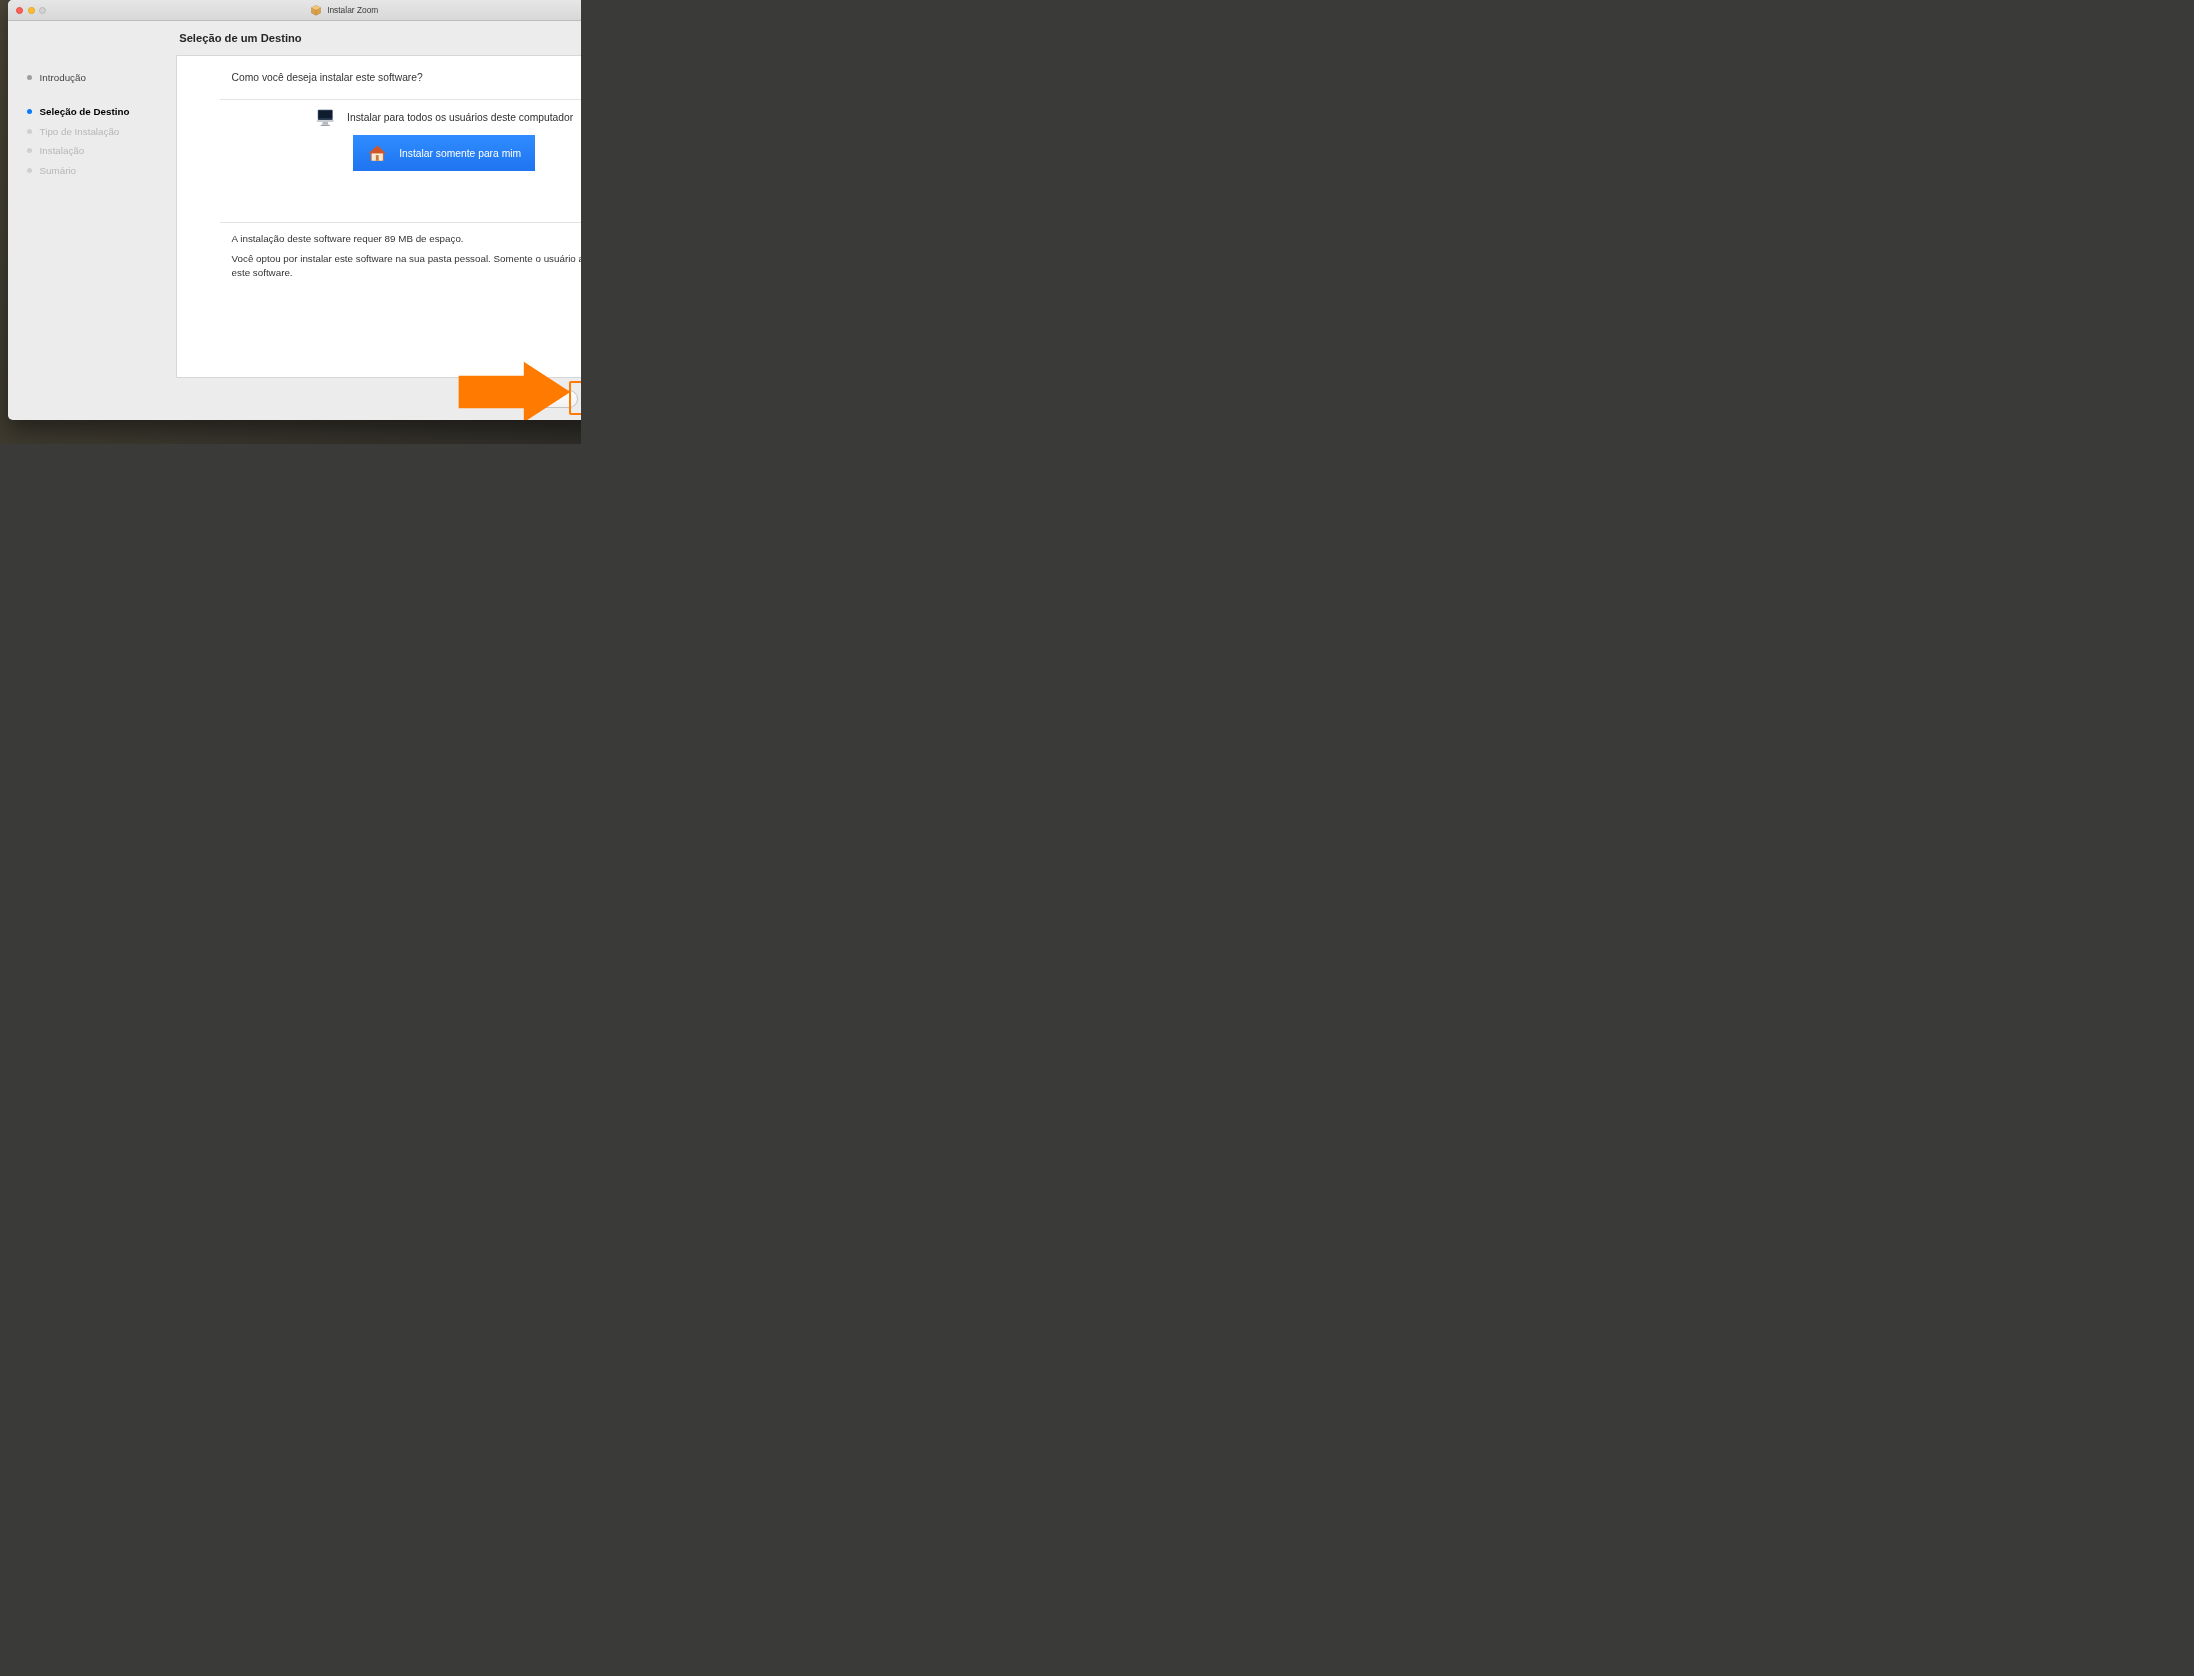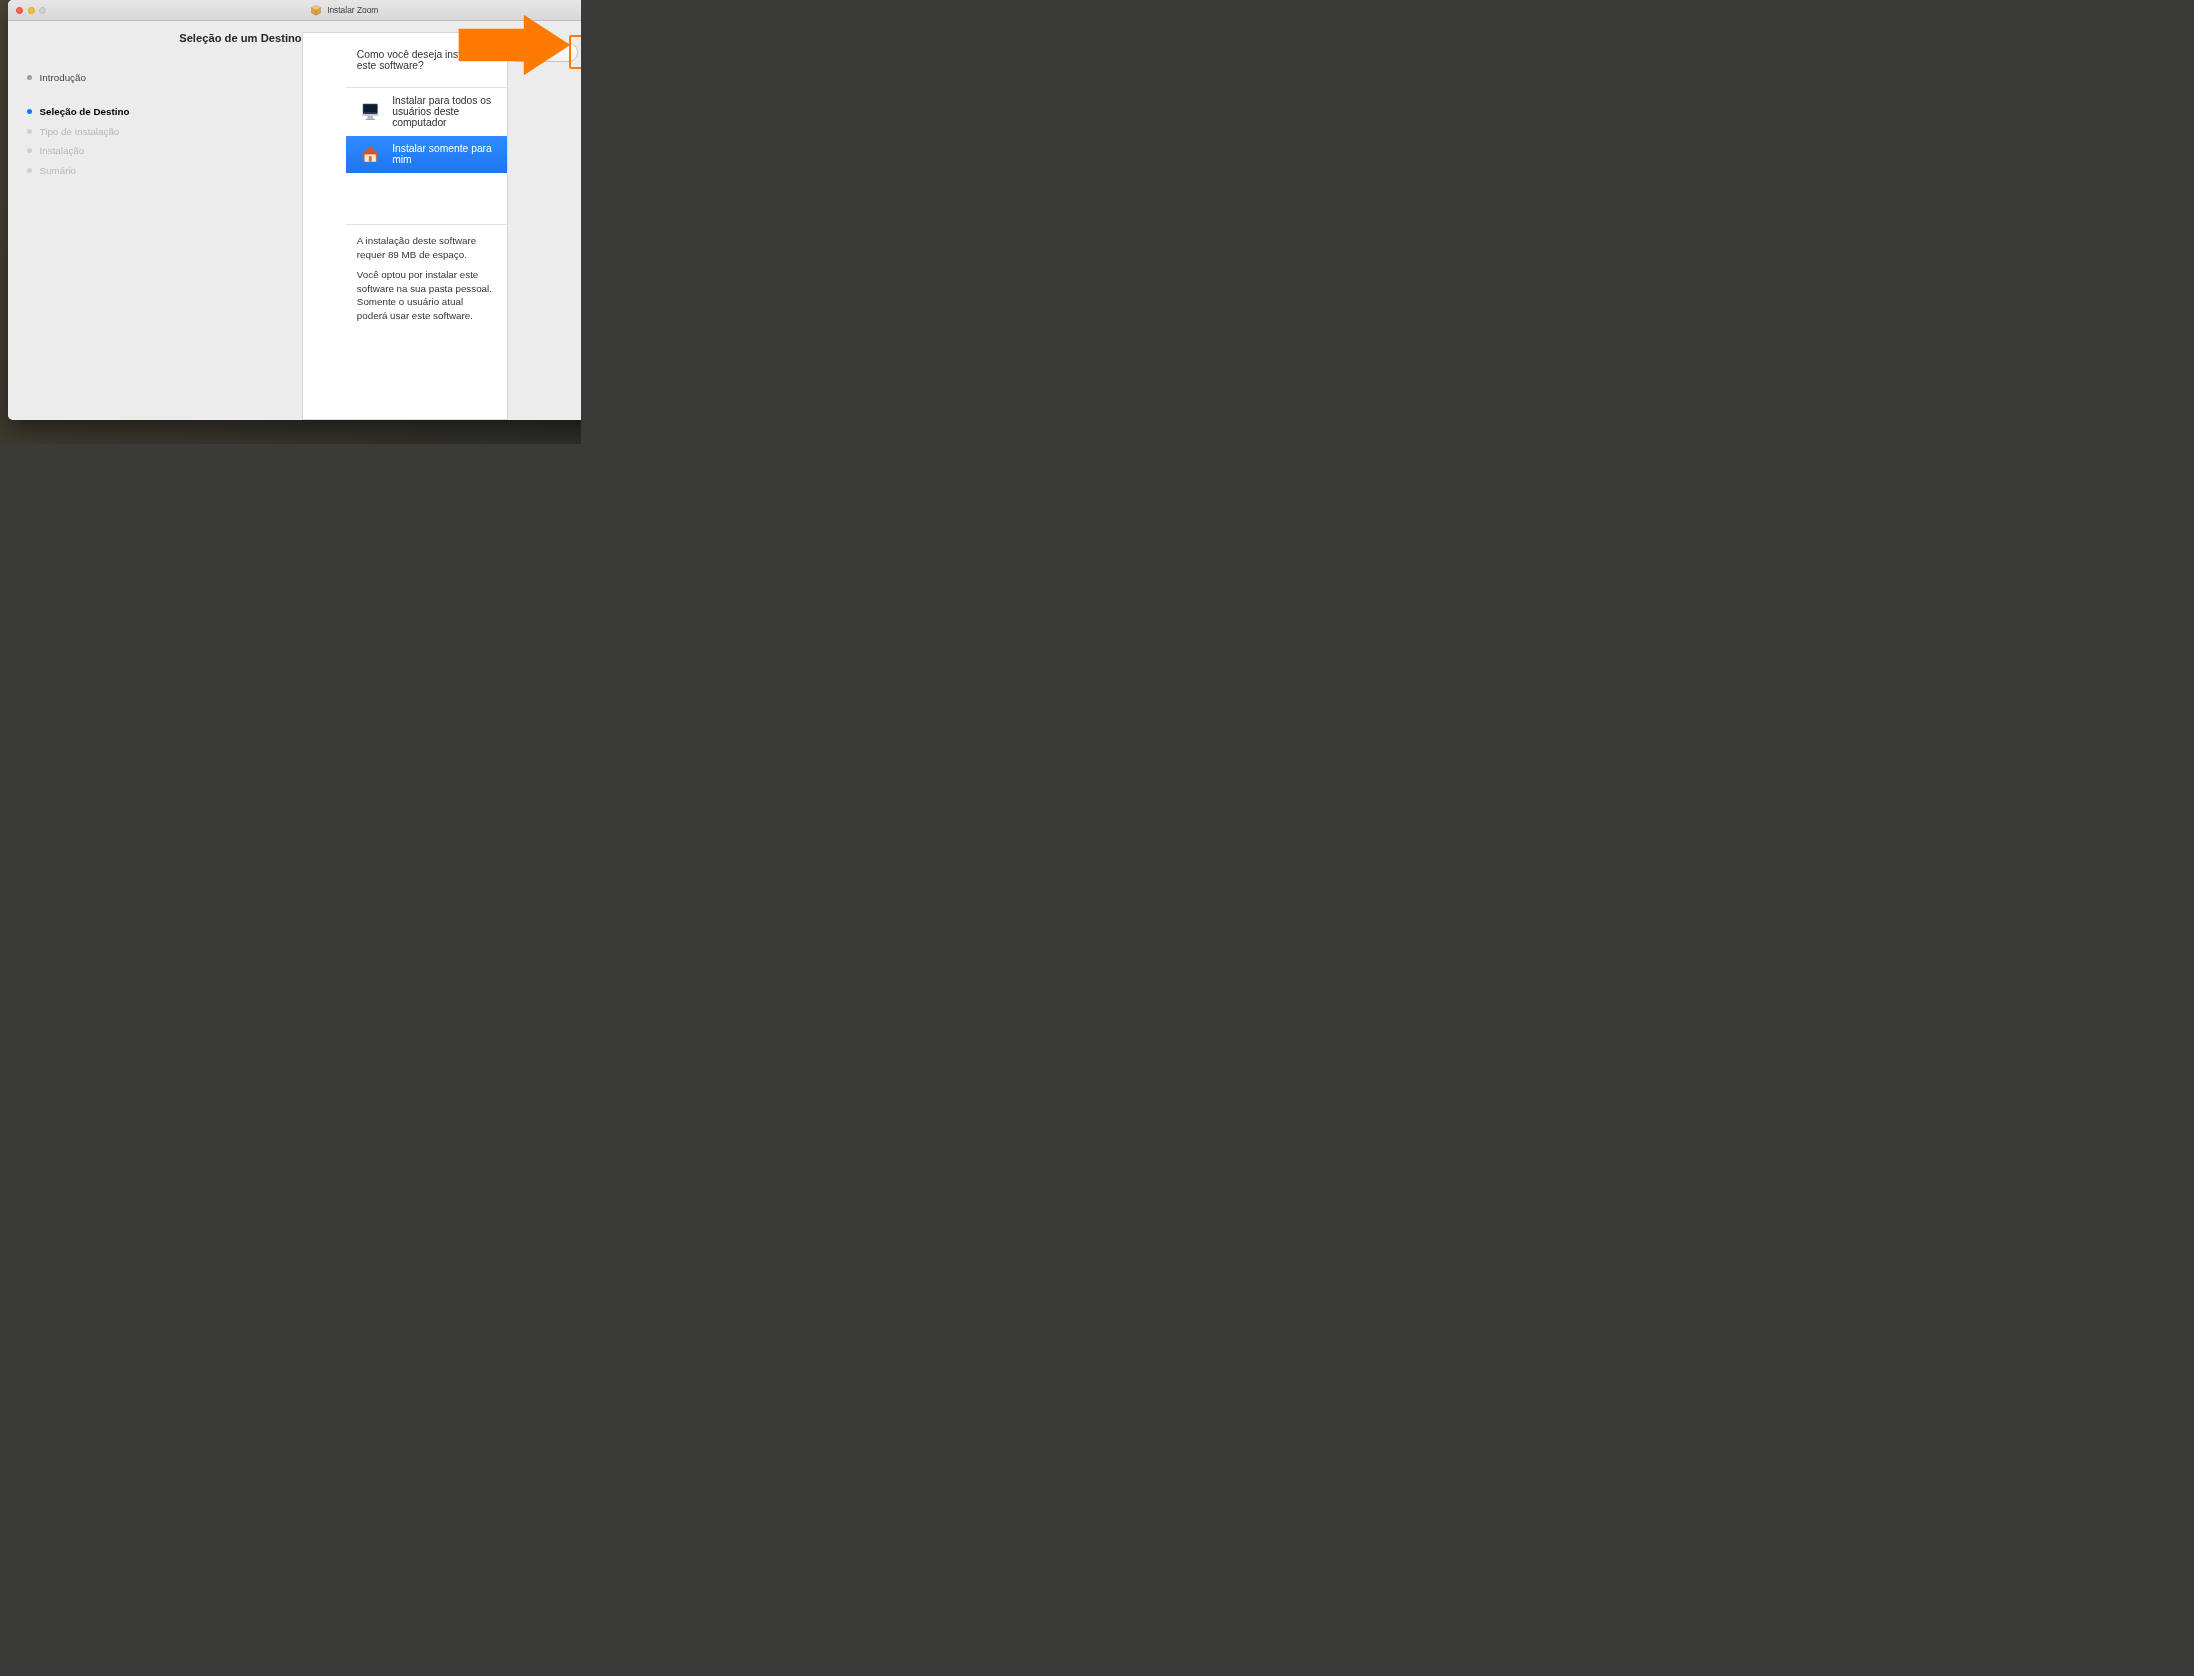--- a/index.html
+++ b/index.html
@@ -98,21 +98,21 @@
   .step.state-done .dot { background:#9e9e9e; }
   .step.state-current { color:#000; font-weight:700;margin-top:23px; }
   .step.state-current .dot { background:#0a7bff; }
   .step.state-future { color:#b7b7b7; }
   .step.state-future .dot { background:#d0d0d0; }
 
   .main {
     flex: 1;
     padding: 10.3px 12px 0 0;
     display:flex;
-    flex-direction:row;
+    flex-direction:column;
   }
   .main-heading {
     font-size: 11.2px;
     font-weight: 600;
     color:#262626;
     margin: 0 0 11.2px 2.8px;
   }
   .panel {
     background:#fff;
     border:0.5px solid #d7d7d7;

